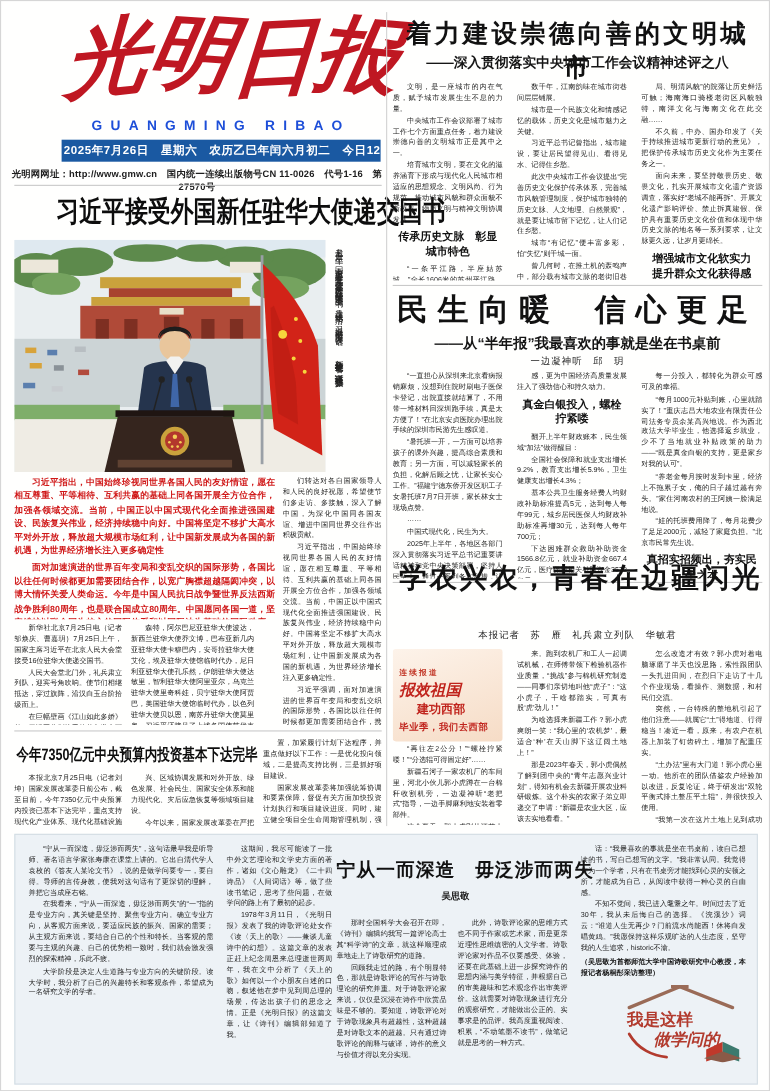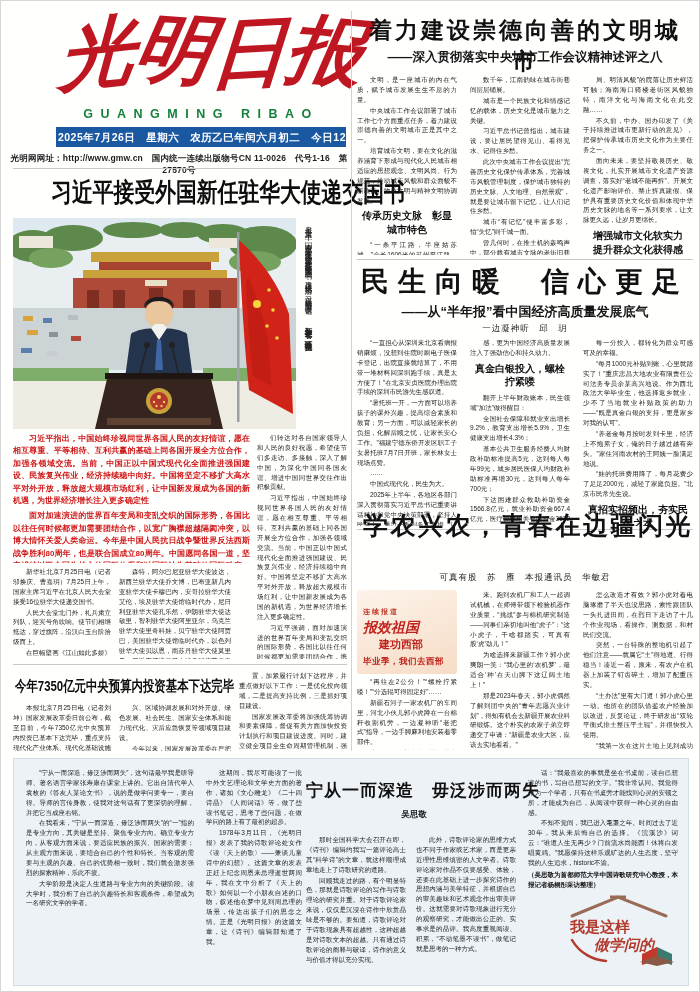--- a/index.html
+++ b/index.html
@@ -17,21 +17,21 @@
   .serif{font-family:"Liberation Serif","DejaVu Serif",serif;}
   .abs{position:absolute;}
 
   
   .calli{display:flex;justify-content:space-between;align-items:flex-end;width:282px;}
   .calli span{font-family:"Liberation Serif","DejaVu Serif",serif;font-style:italic;font-weight:900;font-size:76px;line-height:1;color:var(--red-masthead);}
   .calli span:nth-child(1){transform:rotate(-6deg) skewX(-8deg);}
   .calli span:nth-child(2){transform:rotate(4deg) skewX(-6deg) translateY(-4px);}
   .calli span:nth-child(3){transform:rotate(-3deg) skewX(-7deg);}
   .calli span:nth-child(4){transform:rotate(5deg) skewX(-5deg) translateY(-2px);}
-  .pinyin{letter-spacing:7.5px;font-size:12.5px;font-weight:700;color:#15803d;text-align:center;}
+  .pinyin{letter-spacing:7.5px;font-size:12.5px;font-weight:700;color:#1d4ed8;text-align:center;}
   .datebar{background:var(--blue-bar);color:#fff;font-size:10.5px;font-weight:700;text-align:right;line-height:20px;letter-spacing:.5px;}
   .infoline{font-size:8.5px;color:#1d1d1d;text-align:center;letter-spacing:.2px;}
 
   
   .xi-hl{text-align:center;white-space:nowrap;}
   .xi-hl b{display:inline-block;font-size:26px;font-weight:900;letter-spacing:0;transform:scaleX(.80);transform-origin:center;color:#0d0d0d;}
   .city-hl{font-size:23px;font-weight:900;letter-spacing:3px;text-align:center;color:#111;}
   .city-sub{font-size:12.5px;font-weight:800;text-align:center;color:#151515;}
   .ms-hl{font-size:28px;font-weight:900;text-align:center;letter-spacing:9px;word-spacing:16px;color:#111;}
   .ms-sub{font-size:13px;font-weight:800;text-align:center;color:#151515;}
@@ -246,21 +246,21 @@
   <div class="abs col" style="left:582px;top:74px;width:110px;height:180px;">
       <p class="bp">局、明清风貌”的院落让历史鲜活可触；海南海口骑楼老街区风貌独特，南洋文化与海南文化在此交融……</p>
       <p class="bp">不久前，中办、国办印发了《关于持续推进城市更新行动的意见》，把保护传承城市历史文化作为主要任务之一。</p>
       <p class="bp">面向未来，要坚持敬畏历史、敬畏文化，扎实开展城市文化遗产资源调查，落实好“老城不能再拆”、开展文化遗产影响评价、禁止拆真建假、保护具有重要历史文化价值和体现中华历史文脉的地名等一系列要求，让文脉更久远，让岁月更绵长。</p>
       <div class="sh">增强城市文化软实力　提升群众文化获得感</div>
     </div>
 
   <div class="abs rule-h" style="left:356px;top:258px;width:336px;"></div>
 
   <div class="abs ms-hl serif" style="left:356px;top:262px;width:336px;">民生向暖 信心更足</div>
-  <div class="abs ms-sub" style="left:356px;top:302px;width:336px;">——从“半年报”看中国经济高质量发展底气</div>
+  <div class="abs ms-sub" style="left:356px;top:302px;width:336px;">——从“半年报”我最喜欢的事就是坐在书桌前</div>
   <div class="abs byline" style="left:356px;top:322px;width:336px;">一边凝神听　邱　玥</div>
   <div class="abs col" style="left:356px;top:337px;width:100px;height:188px;">
       <p class="bp">“一直担心从深圳来北京看病报销麻烦，没想到住院时刷电子医保卡登记，出院直接就结算了，不用带一堆材料回深圳跑手续，真是太方便了！”在北京安贞医院办理出院手续的深圳市民游先生感叹道。</p>
       <p class="bp">“暑托班一开，一方面可以培养孩子的课外兴趣，提高综合素质和教育；另一方面，可以减轻家长的负担，化解后顾之忧，让家长安心工作。”福建宁德东侨开发区职工子女暑托班7月7日开班，家长林女士现场点赞。</p>
       <p class="bp">……</p>
       <p class="bp">中国式现代化，民生为大。</p>
       <p class="bp">2025年上半年，各地区各部门深入贯彻落实习近平总书记重要讲话精神和党中央决策部署，坚持人民至上，通过一系列务实举措，让发展成果更多更公平惠及全体人民——就业形势总体稳定，社会保障网越织越密，教育医疗等公共服务持续优化，城乡居民收入稳步增长……这些实实在在的民生改善，不仅提升了人民群众的获得感、幸福感、安全</p>
     </div>
   <div class="abs col" style="left:469px;top:337px;width:100px;height:188px;">
       <p class="bp">感，更为中国经济高质量发展注入了强劲信心和持久动力。</p>
@@ -274,21 +274,21 @@
       <p class="bp">每一分投入，都转化为群众可感可及的幸福。</p>
       <p class="bp">“每月1000元补贴到账，心里就踏实了！”重庆志昌大地农业有限责任公司法务专员余某高兴地说。作为西北政法大学毕业生，他选择返乡就业，少不了当地就业补贴政策的助力——“既是真金白银的支持，更是家乡对我的认可”。</p>
       <p class="bp">“养老金每月按时发到卡里，经济上不拖累子女，俺的日子越过越有奔头。”家住河南农村的王阿姨一脸满足地说。</p>
       <p class="bp">“娃的托班费用降了，每月花费少了足足2000元，减轻了家庭负担。”北京市民常先生说。</p>
       <div class="sh">真招实招频出，夯实民生之本</div>
     </div>
 
   <div class="abs rule-h" style="left:356px;top:528px;width:336px;"></div>
 
   <div class="abs xn-hl serif" style="left:356px;top:508px;width:336px;text-align:right;">学农兴农，青春在边疆闪光</div>
-  <div class="abs byline" style="left:356px;top:571px;width:336px;">可真有股　苏　雁　本报通讯员　华敏君</div>
+  <div class="abs byline" style="left:356px;top:571px;width:336px;">本报记者　苏　雁　礼兵肃立列队　华敏君</div>
 
   <div class="abs col" style="left:356px;top:589px;width:100px;height:160px;">
     <div class="badge">
       <div class="b1">连续报道</div>
       <div class="b2">报效祖国</div>
       <div class="b3">建功西部</div>
       <div class="b4">毕业季，我们去西部</div>
     </div>
     <div>
         <p class="bp">“再往左2公分！”“螺栓拧紧喽！”“分选辊可得固定好”……</p>

